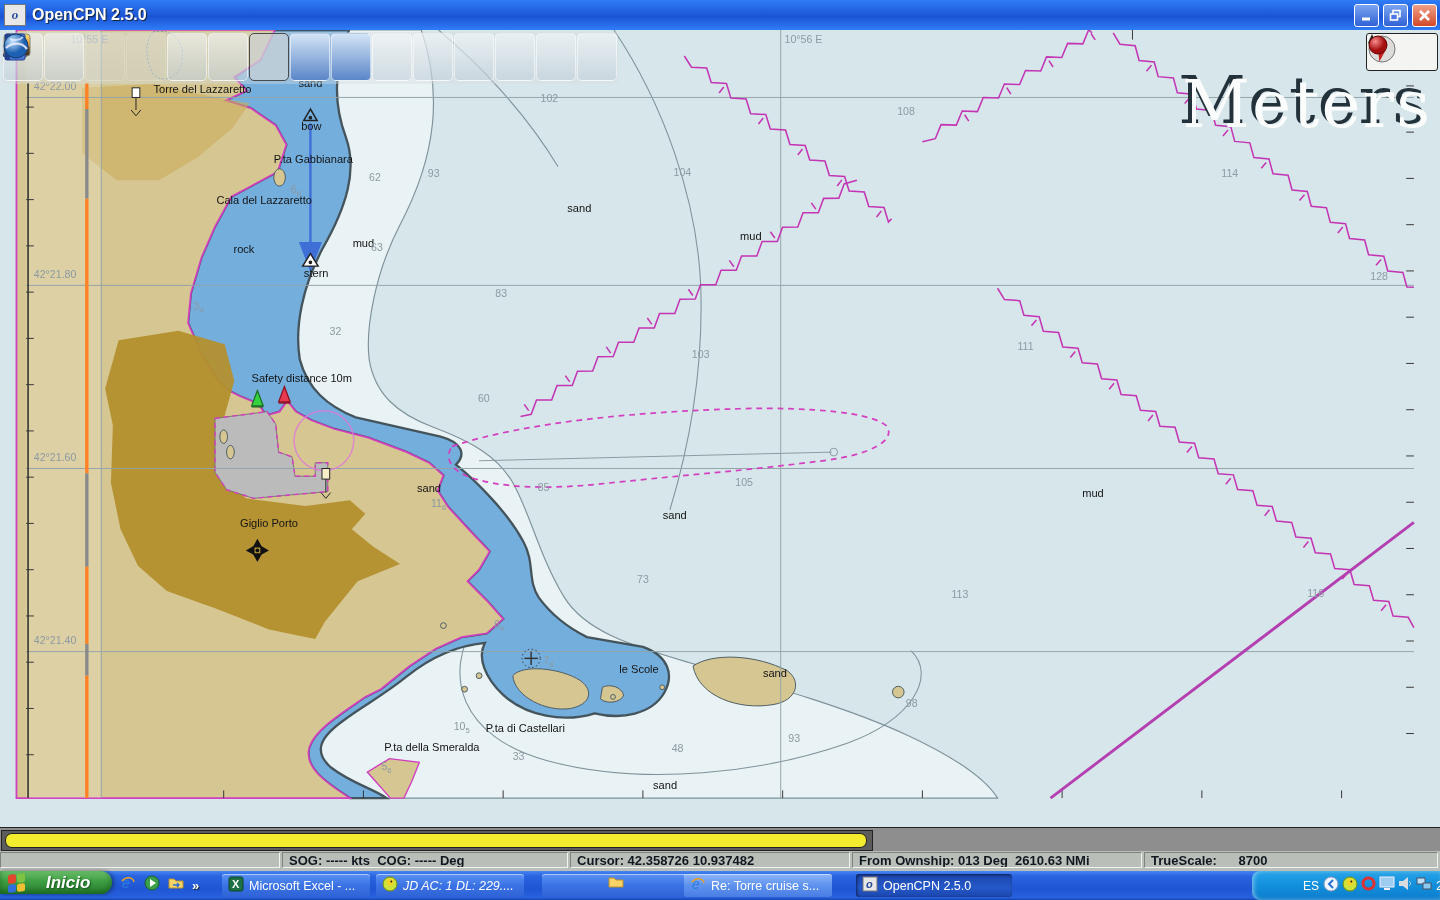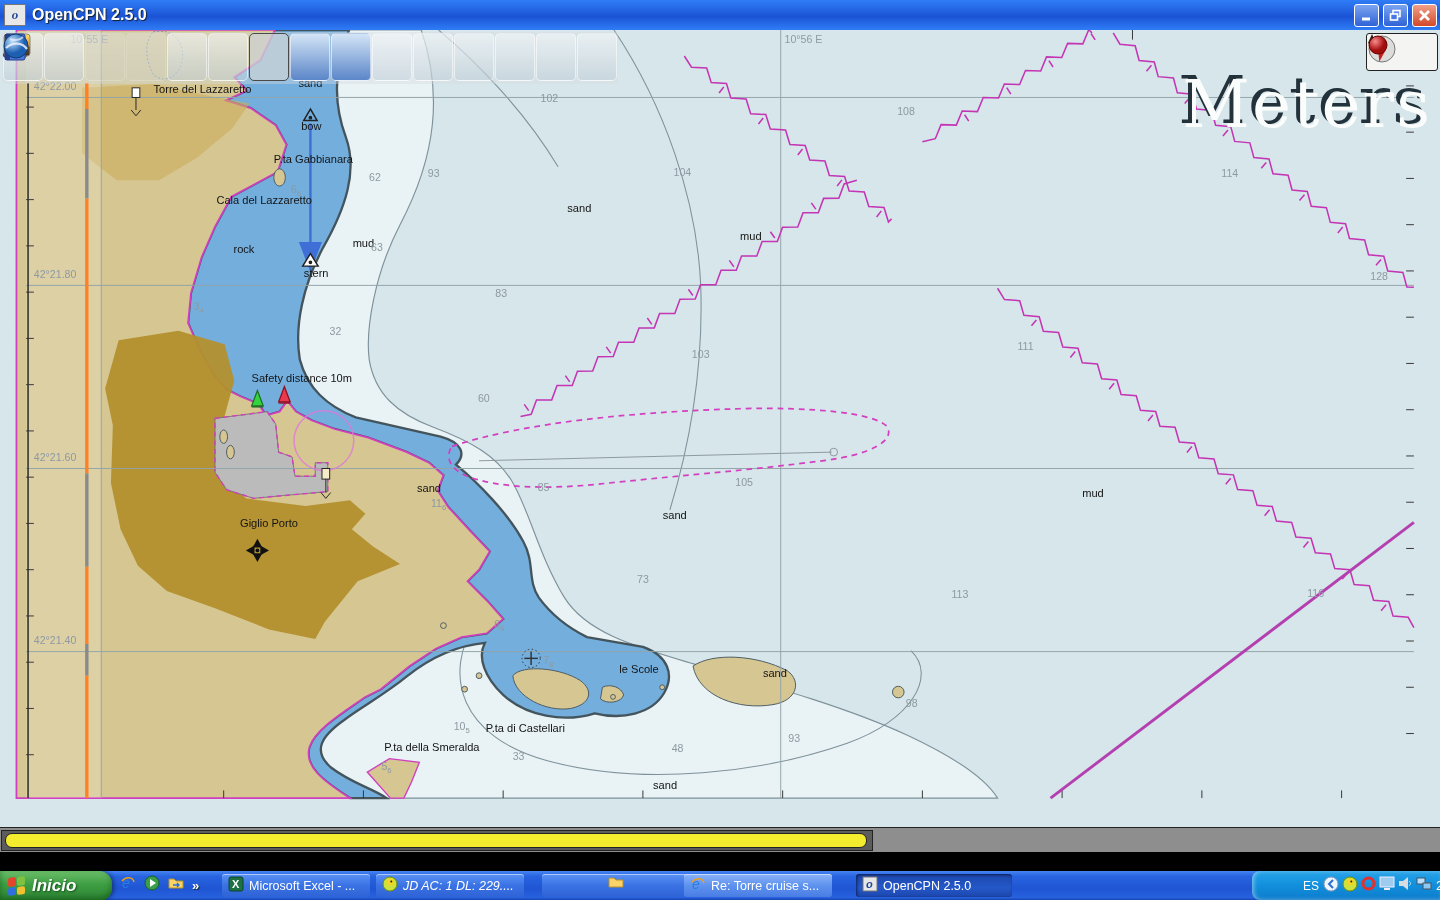--- a/index.html
+++ b/index.html
@@ -45,24 +45,24 @@
   .cbframe{position:absolute;left:1px;top:2px;width:870px;height:19px;background:#5c5c5c;border:1px solid #222;}
   .cbyellow{position:absolute;left:3px;top:2px;width:860px;height:13px;background:#f3eb2d;border:1px solid #222;border-radius:7px;}
   
   .statusbar{position:absolute;left:0;top:851px;width:1440px;height:20px;background:#b9beb9;display:flex;}
   .sfield{height:16px;margin-top:1px;border:1px solid #7e837e;border-right-color:#f2f2f2;border-bottom-color:#f2f2f2;
     font:bold 13px "Liberation Sans",sans-serif;color:#10181f;padding:0 6px;white-space:pre;overflow:hidden;
     display:flex;align-items:center;box-sizing:border-box;margin-right:2px;}
   
   .taskbar{position:absolute;left:0;top:871px;width:1440px;height:29px;
     background:linear-gradient(180deg,#4585f3 0%,#2964e0 18%,#1f55d2 60%,#2761de 92%,#1544ad 100%);}
-  .startbtn{position:absolute;left:0;top:0;width:112px;height:30px;border-radius:0 13px 13px 0;
+  .startbtn{position:absolute;left:0;top:0;width:112px;height:23px;border-radius:0 13px 13px 0;
     background:linear-gradient(180deg,#6cbf6a 0%,#3d9e42 45%,#2d8334 100%);
     box-shadow:inset 0 -3px 6px rgba(0,60,0,.45),2px 0 4px rgba(0,0,0,.4);
-    display:flex;align-items:center;gap:6px;padding-left:8px;box-sizing:border-box;}
+    display:flex;align-items:center;gap:20px;padding-left:8px;box-sizing:border-box;}
   .startbtn .stxt{font:italic bold 17px "Liberation Sans",sans-serif;color:#fff;text-shadow:1px 1px 2px #14501a;}
   .winflag{width:18px;height:18px;display:grid;grid-template-columns:8px 8px;grid-gap:1px;transform:skewY(-6deg);}
   .winflag i{border-radius:2px;}
   .ql{position:absolute;left:120px;top:4px;display:flex;gap:8px;align-items:center;}
   .qlchev{color:#fff;font:bold 13px "Liberation Sans",sans-serif;text-shadow:1px 1px 1px #123;}
   .task{position:absolute;top:3px;height:23px;border-radius:3px;display:flex;align-items:center;gap:5px;padding:0 6px;
     background:linear-gradient(180deg,#5a92f5,#3a72e4 50%,#2f63d6);box-shadow:inset 0 1px 0 rgba(255,255,255,.5);
     font:12.5px "Liberation Sans",sans-serif;color:#fff;white-space:nowrap;overflow:hidden;box-sizing:border-box;}
   .task.hl{background:linear-gradient(180deg,#8cb4f8,#5e92ee 50%,#4a7de4);}
   .task.active{background:linear-gradient(180deg,#1c46ad,#2458c8 60%,#1c46ad);box-shadow:inset 1px 1px 3px rgba(0,0,20,.6);}
@@ -466,20 +466,27 @@
       </svg>
     </div>
   </div>
 
   <div class="chartbar">
     <div class="cbframe">
       <div class="cbyellow"></div>
     </div>
   </div>
 
+  <div class="statusbar" id="statusbar">
+      <div class="sfield" style="width: 282px;"></div>
+      <div class="sfield" style="width: 288px;">SOG: ----- kts  COG: ----- Deg</div>
+      <div class="sfield" style="width: 282px;">Cursor: 42.358726 10.937482</div>
+      <div class="sfield" style="width: 292px;">From Ownship: 013 Deg  2610.63 NMi</div>
+      <div class="sfield" style="width: 296px;">TrueScale:      8700</div>
+    </div>
 
   <div class="taskbar">
     <div class="startbtn">
       <div class="winflag">
         <i style="background:#e2442c"></i>
           <i style="background:#7fc242"></i>
           <i style="background:#2f6fe0"></i>
           <i style="background:#f0c030"></i>
       </div>
       <span class="stxt">Inicio</span>

